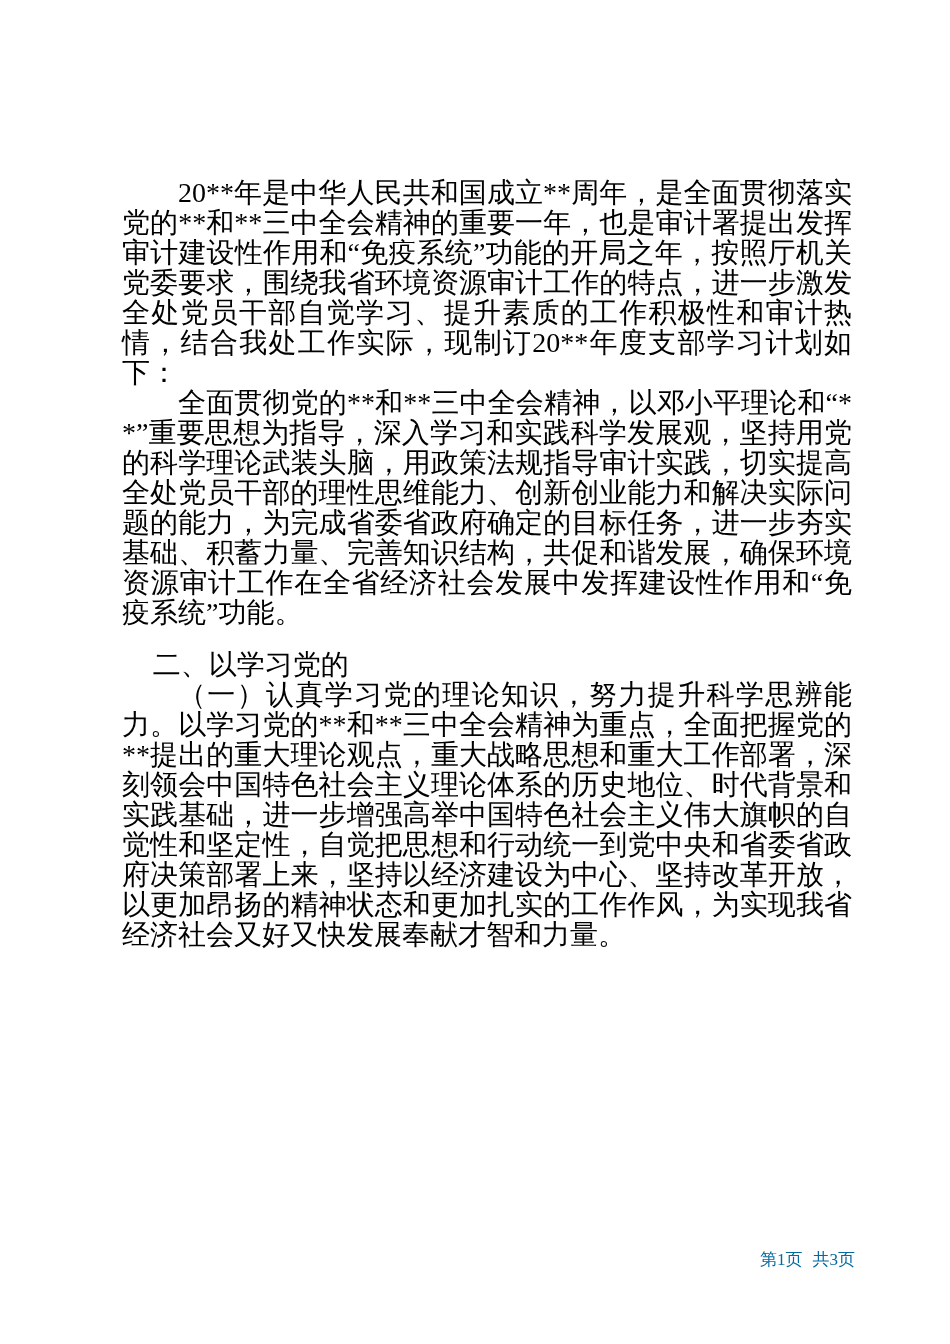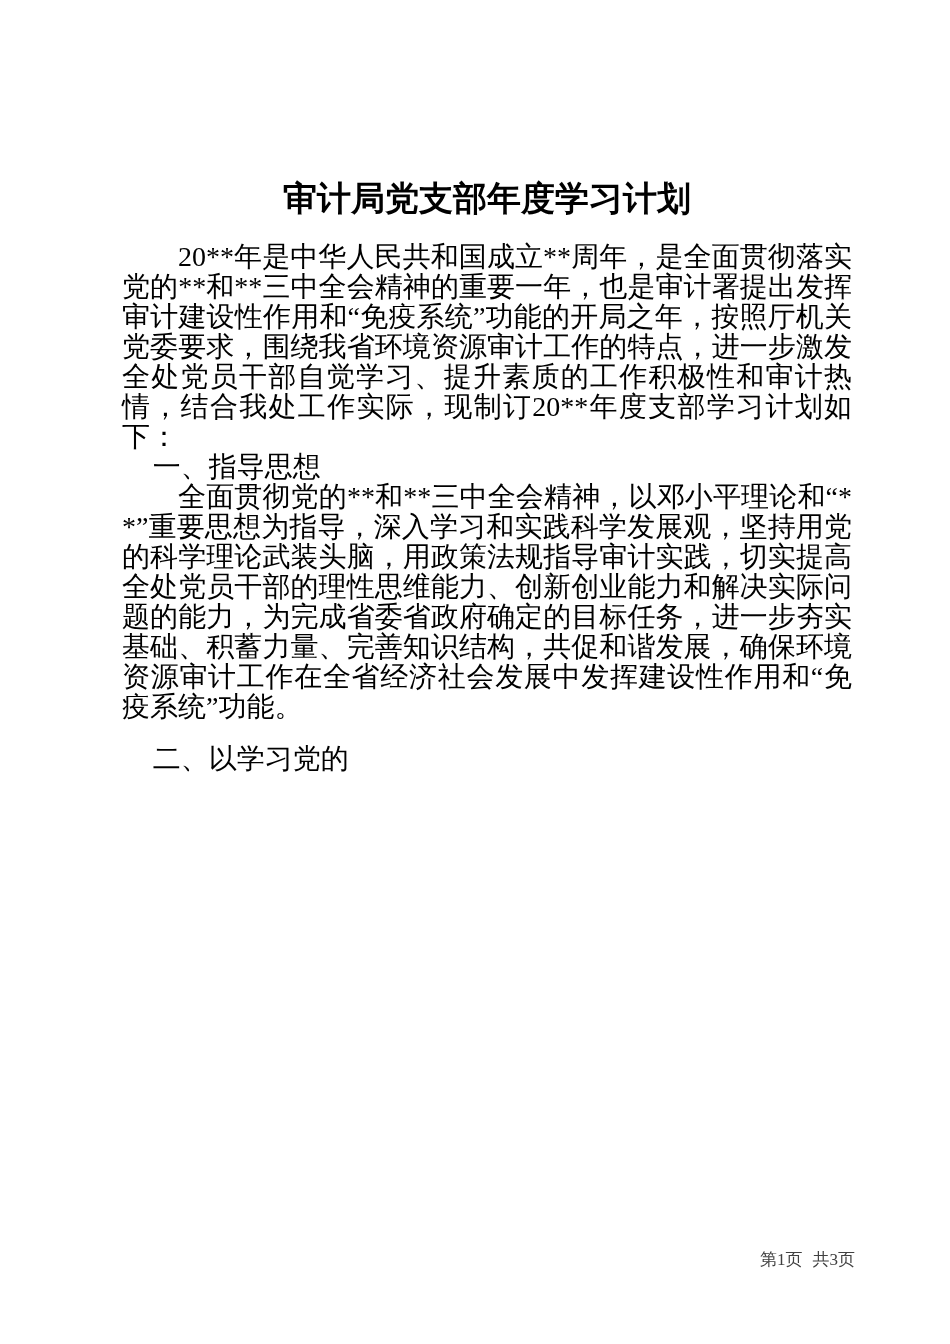--- a/index.html
+++ b/index.html
@@ -45,40 +45,39 @@
   }
   .heading.spaced {
     margin-top: 22px;
   }
   .footer {
     position: absolute;
     right: 95px;
     bottom: 74px;
     font-size: 17px;
     line-height: 20px;
-    color: #404040;
+    color: #0369a1;
   }
   .footer .total {
     margin-left: 10px;
   }
 </style>
 </head>
 <body>
 
 <div class="page">
 
-  <h1 class="doc-title">审计局党支部年度学习计划</h1>
 
   <p class="para">20**年是中华人民共和国成立**周年，是全面贯彻落实党的**和**三中全会精神的重要一年，也是审计署提出发挥审计建设性作用和“免疫系统”功能的开局之年，按照厅机关党委要求，围绕我省环境资源审计工作的特点，进一步激发全处党员干部自觉学习、提升素质的工作积极性和审计热情，结合我处工作实际，现制订20**年度支部学习计划如下：</p>
 
-  <p class="heading">一、指导思想</p>
 
   <p class="para">全面贯彻党的**和**三中全会精神，以邓小平理论和“**”重要思想为指导，深入学习和实践科学发展观，坚持用党的科学理论武装头脑，用政策法规指导审计实践，切实提高全处党员干部的理性思维能力、创新创业能力和解决实际问题的能力，为完成省委省政府确定的目标任务，进一步夯实基础、积蓄力量、完善知识结构，共促和谐发展，确保环境资源审计工作在全省经济社会发展中发挥建设性作用和“免疫系统”功能。</p>
 
   <p class="heading spaced">二、以学习党的</p>
 
+  <p class="para">（一）认真学习党的理论知识，努力提升科学思辨能力。以学习党的**和**三中全会精神为重点，全面把握党的**提出的重大理论观点，重大战略思想和重大工作部署，深刻领会中国特色社会主义理论体系的历史地位、时代背景和实践基础，进一步增强高举中国特色社会主义伟大旗帜的自觉性和坚定性，自觉把思想和行动统一到党中央和省委省政府决策部署上来，坚持以经济建设为中心、坚持改革开放，以更加昂扬的精神状态和更加扎实的工作作风，为实现我省经济社会又好又快发展奉献才智和力量。</p>
 
 
   <div class="footer">
     <span>第1页</span><span class="total">共3页</span>
   </div>
 
 </div>
 
 </body></html>

